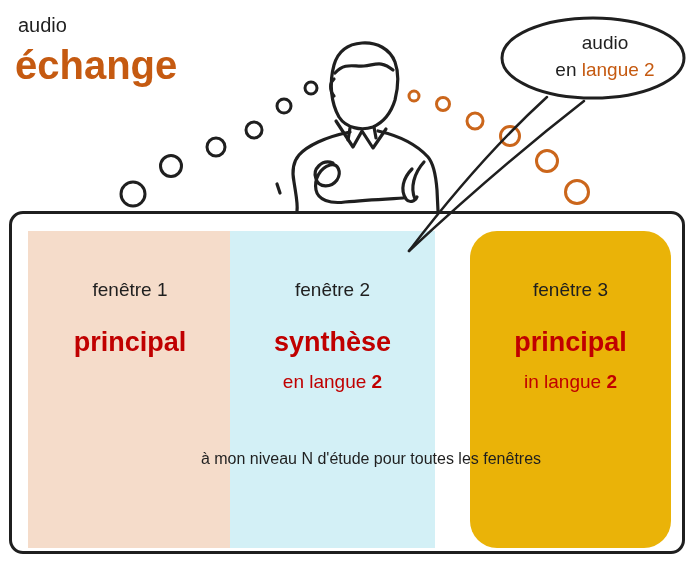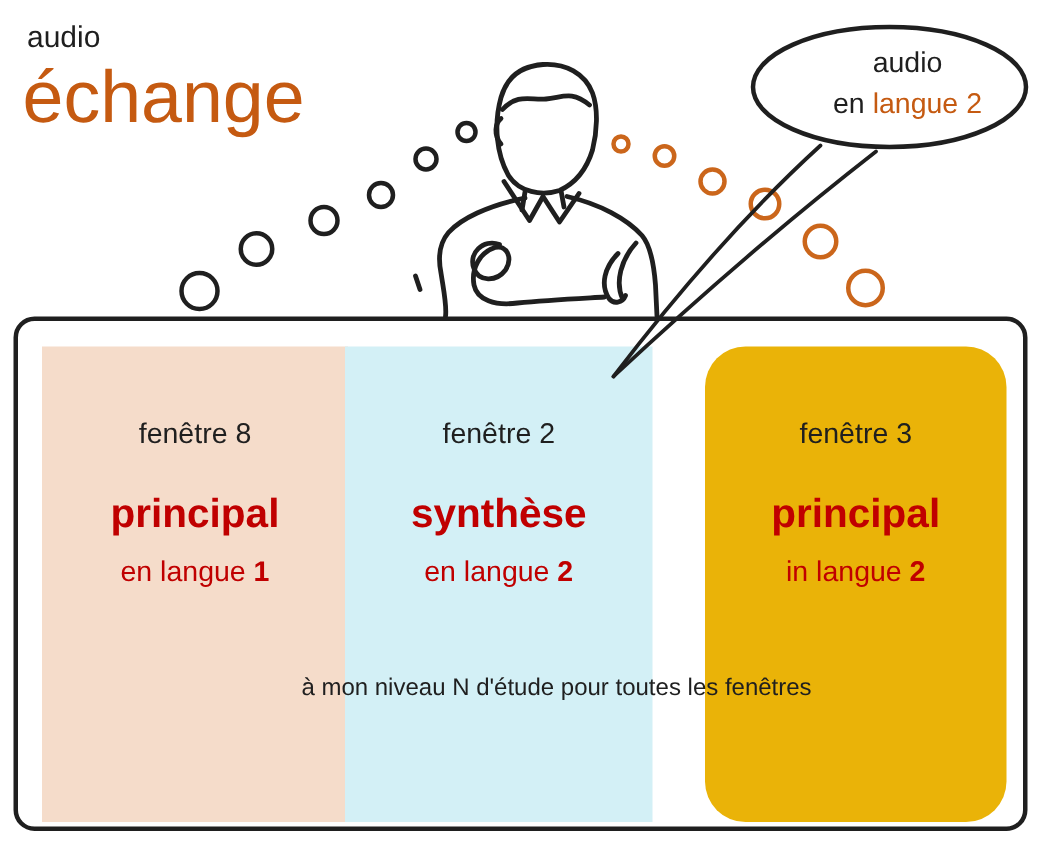--- a/index.html
+++ b/index.html
@@ -10,21 +10,21 @@
     --peach:#f5dcca;
     --blue:#d3f0f6;
   }
   html,body{margin:0;padding:0;background:#ffffff;}
   .slide{
     position:relative;width:692px;height:568px;background:#ffffff;
     font-family:"Liberation Sans",sans-serif;overflow:hidden;
   }
   .layer{position:absolute;left:0;top:0;width:692px;height:568px;pointer-events:none;}
   .mode{position:absolute;left:18px;top:13px;font-size:20px;line-height:24px;color:var(--ink);}
-  .title{position:absolute;left:15px;top:42px;font-size:49px;line-height:46px;font-weight:normal;color:var(--orange);}
+  .title{position:absolute;left:15px;top:42px;font-size:40px;line-height:46px;font-weight:bold;color:var(--orange);}
   .board{
     position:absolute;left:9px;top:211px;width:676px;height:343px;
     box-sizing:border-box;border:3px solid var(--ink);border-radius:14px;background:#ffffff;
   }
   .col{position:absolute;top:17px;height:317px;text-align:center;}
   .col1{left:16px;width:204px;}
   .col2{left:218px;width:205px;}
   .col3{left:458px;width:201px;}
   .win-name{position:absolute;top:48px;width:100%;font-size:19px;color:var(--ink);}
   .win-role{position:absolute;top:96px;width:100%;font-size:27px;font-weight:bold;color:var(--red);}
@@ -77,23 +77,22 @@
       <circle cx="475" cy="121" r="8"></circle>
       <circle cx="510" cy="136" r="9.5"></circle>
       <circle cx="547" cy="161" r="10.5"></circle>
       <circle cx="577" cy="192" r="11.5"></circle>
     </g>
   </svg>
 
   <div class="board">
 
     <div class="col col1" style="background: rgb(245, 220, 202);">
-      <div class="win-name">fenêtre 8</div>
+      <div class="win-name">fenêtre 1</div>
       <div class="win-role">principal</div>
-      <div class="win-lang"><span>en langue </span><b>1</b></div>
     </div>
 
     <div class="col col2" style="background: rgb(211, 240, 246);">
       <div class="win-name">fenêtre 2</div>
       <div class="win-role">synthèse</div>
       <div class="win-lang"><span>en langue </span><b>2</b></div>
     </div>
 
     <div class="col col3" style="background: #eab308; border-radius: 27px;">
       <div class="win-name">fenêtre 3</div>

